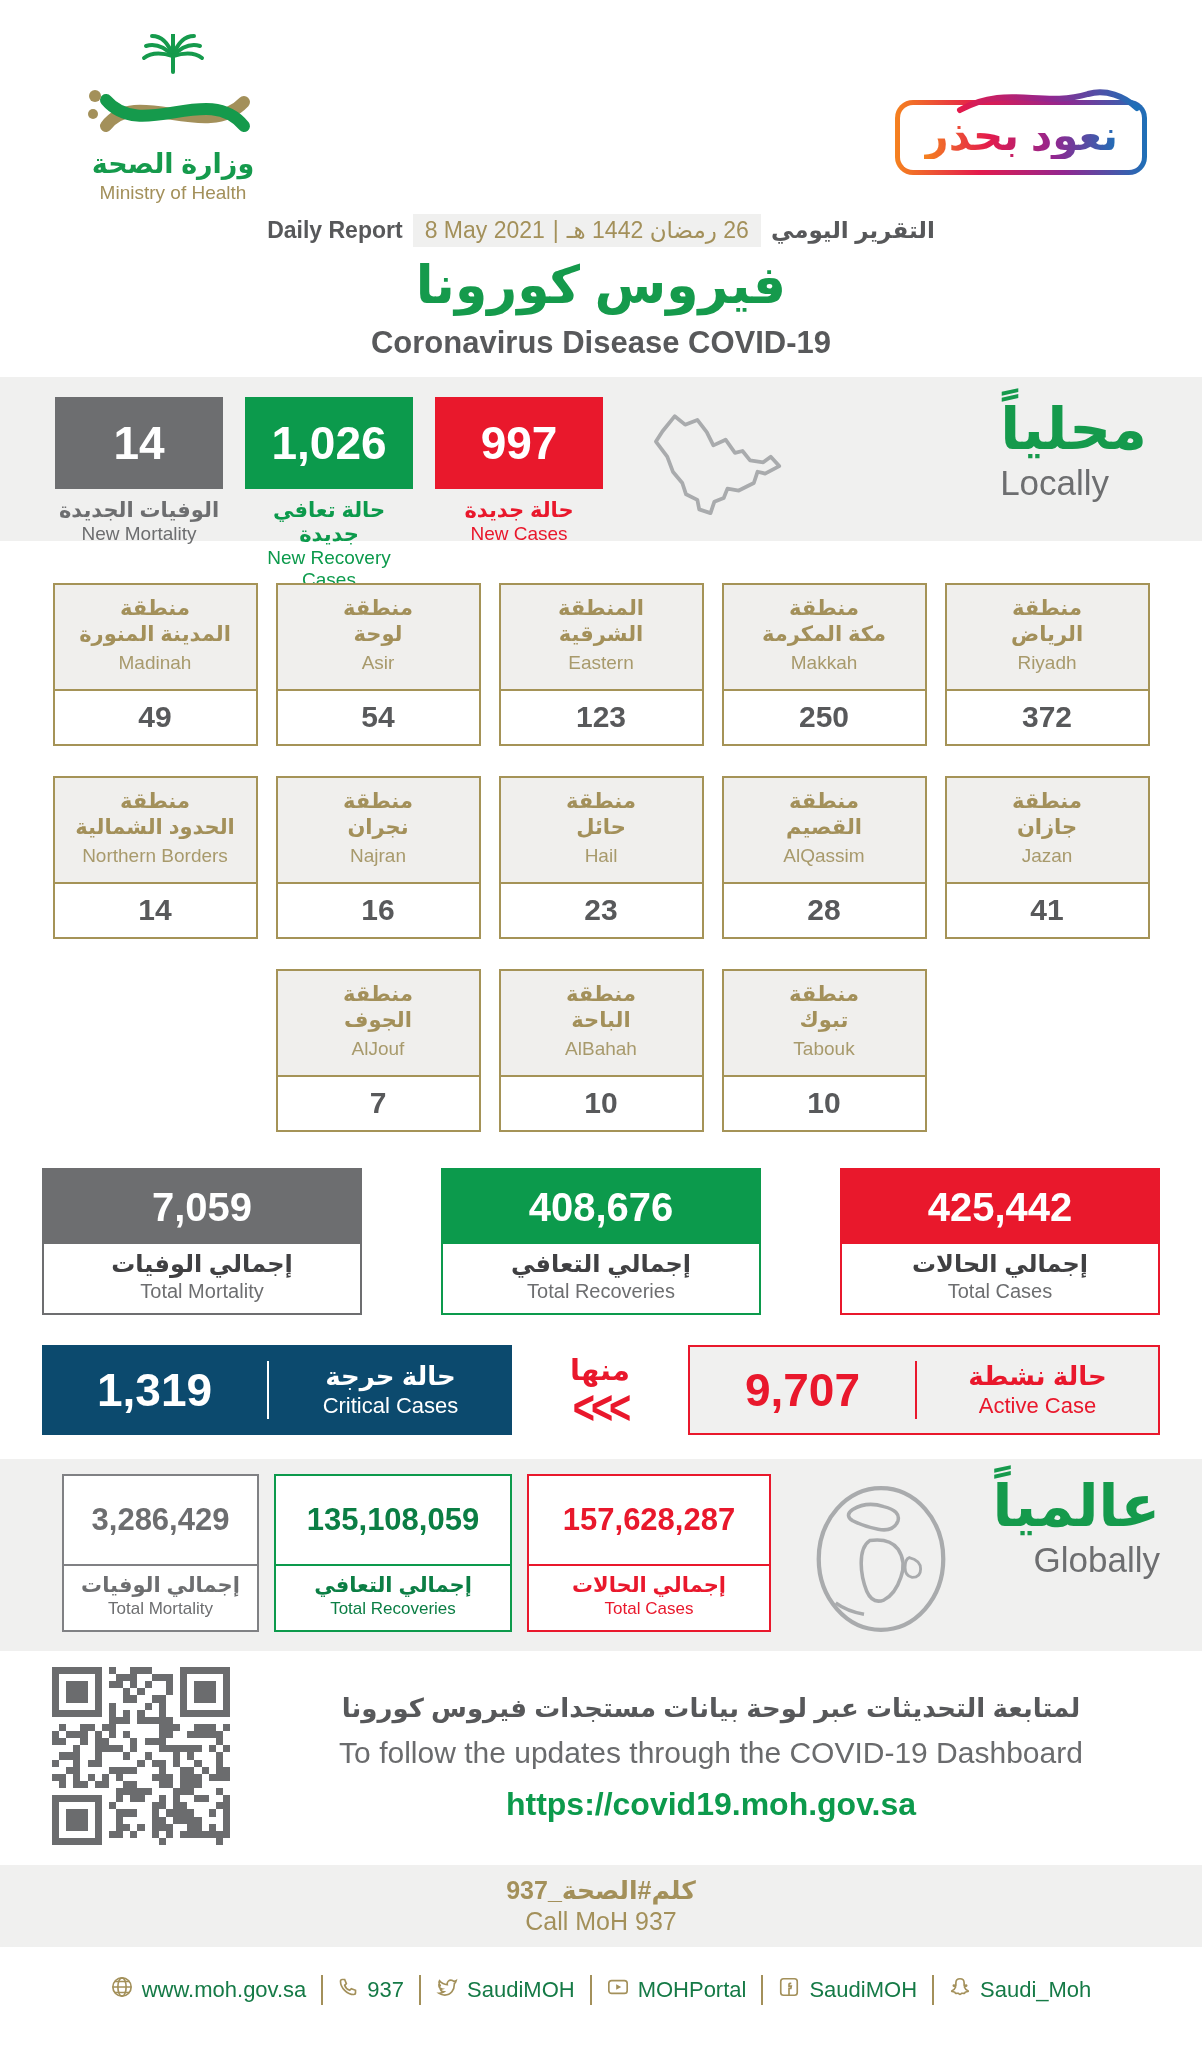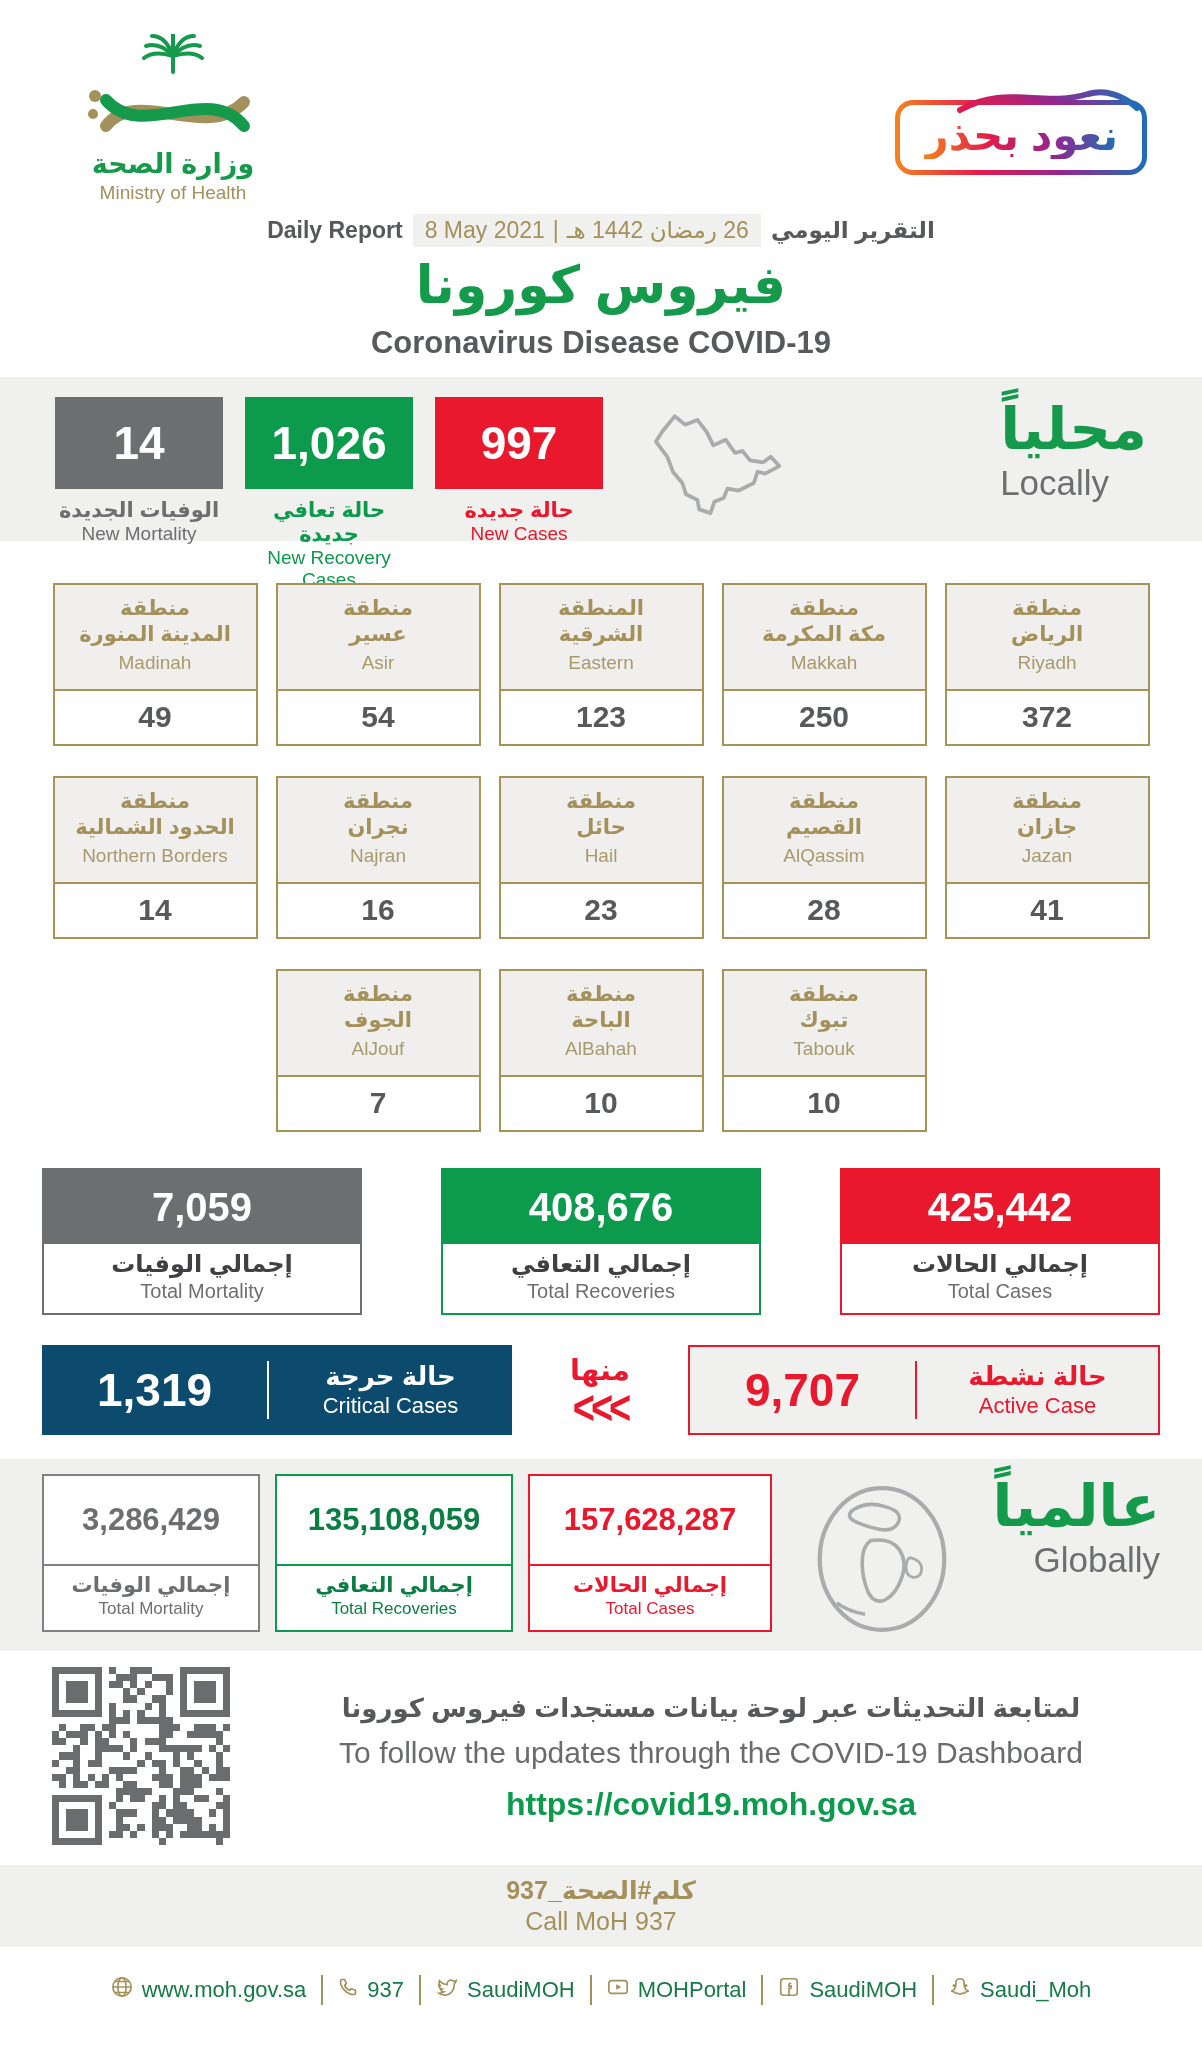--- a/index.html
+++ b/index.html
@@ -73,21 +73,21 @@
   .active-box .cnum, .active-box .clabels { color:#e9182c; }
   .active-box .cdiv { background:#e9182c; }
 
   
   .band.global { margin-top:24px; height:192px; display:flex; align-items:flex-start; padding:15px 42px 0; }
   .gbox { border:2px solid; background:#fff; text-align:center; margin-right:15px; }
   .gnum { height:88px; display:flex; align-items:center; justify-content:center; font-size:31px; font-weight:800; padding:0 10px; }
   .glabels { border-top:2px solid; padding:7px 4px 11px; }
   .gar { font-size:21px; font-weight:bold; }
   .gen { font-size:17px; margin-top:2px; }
-  .g-gray { border-color:#808184; width:218px; } .g-gray .gnum,.g-gray .gar,.g-gray .gen { color:#6d6e70; } .g-gray .glabels { border-color:#808184; }
+  .g-gray { border-color:#808184; width:197px;margin-left:20px; } .g-gray .gnum,.g-gray .gar,.g-gray .gen { color:#6d6e70; } .g-gray .glabels { border-color:#808184; }
   .g-green { border-color:#0c9a4c; width:238px; } .g-green .gnum,.g-green .gar,.g-green .gen { color:#0b7e44; } .g-green .glabels { border-color:#0c9a4c; }
   .g-red { border-color:#e9182c; width:244px; } .g-red .gnum,.g-red .gar,.g-red .gen { color:#e9182c; } .g-red .glabels { border-color:#e9182c; }
   .globe-svg { margin:10px 6px 0 24px; }
   .glob-head { margin-left:auto; text-align:right; }
 
   
   .dashboard { height:214px; display:flex; align-items:center; padding:0 52px; gap:42px; }
   .qr { flex:0 0 178px; }
   .dash-text { flex:1; text-align:center; }
   .dash-ar { color:#57585a; font-size:26px; font-weight:bold; }
@@ -200,21 +200,21 @@
         <div class="rhead">
             <div class="rar" dir="rtl">منطقة</div>
             <div class="rar" dir="rtl">المدينة المنورة</div>
             <div class="ren">Madinah</div>
           </div>
         <div class="rval">49</div>
       </div>
       <div class="rcard">
         <div class="rhead">
             <div class="rar" dir="rtl">منطقة</div>
-            <div class="rar" dir="rtl">عسير</div>
+            <div class="rar" dir="rtl">لوحة</div>
             <div class="ren">Asir</div>
           </div>
         <div class="rval">54</div>
       </div>
       <div class="rcard">
         <div class="rhead">
             <div class="rar" dir="rtl">المنطقة</div>
             <div class="rar" dir="rtl">الشرقية</div>
             <div class="ren">Eastern</div>
           </div>

